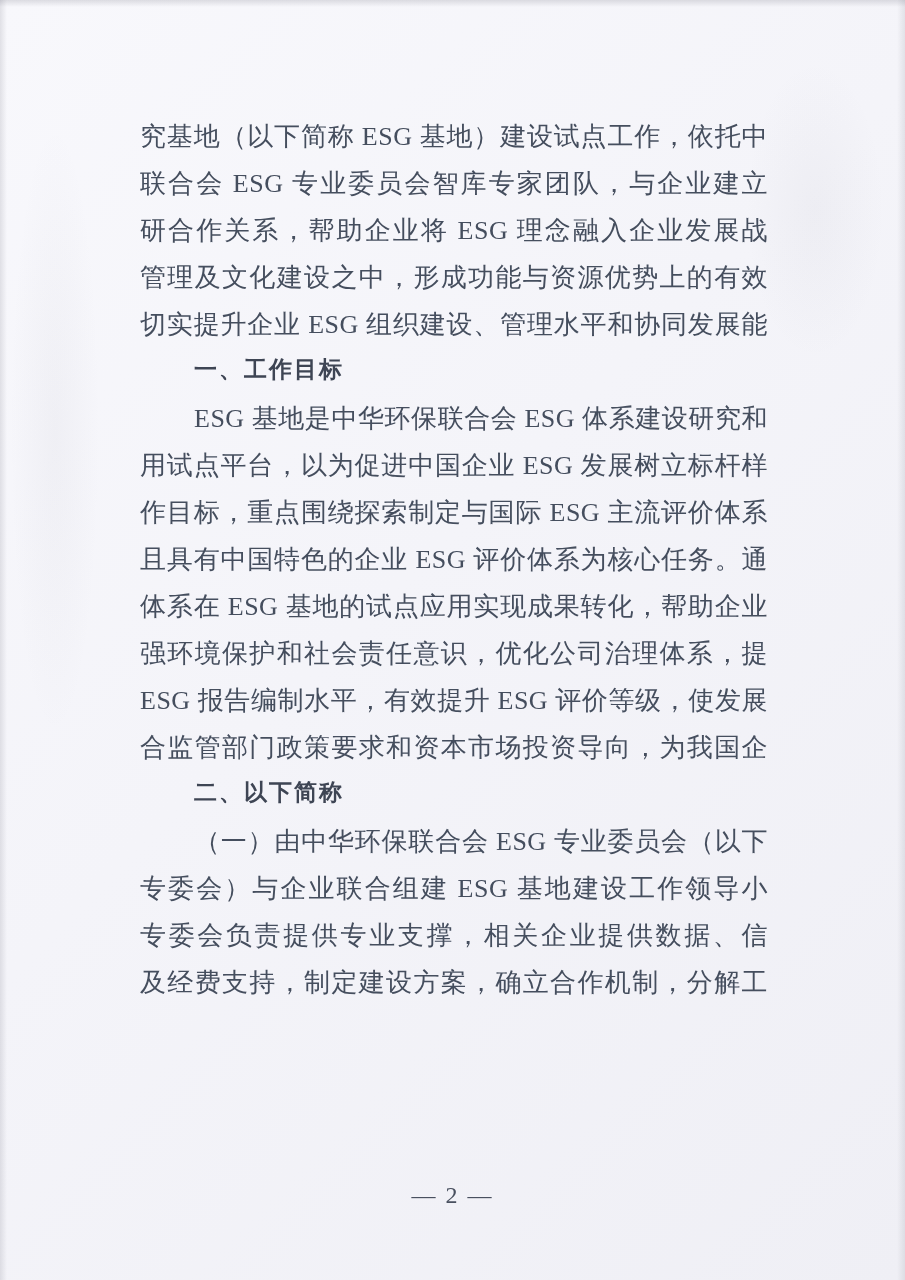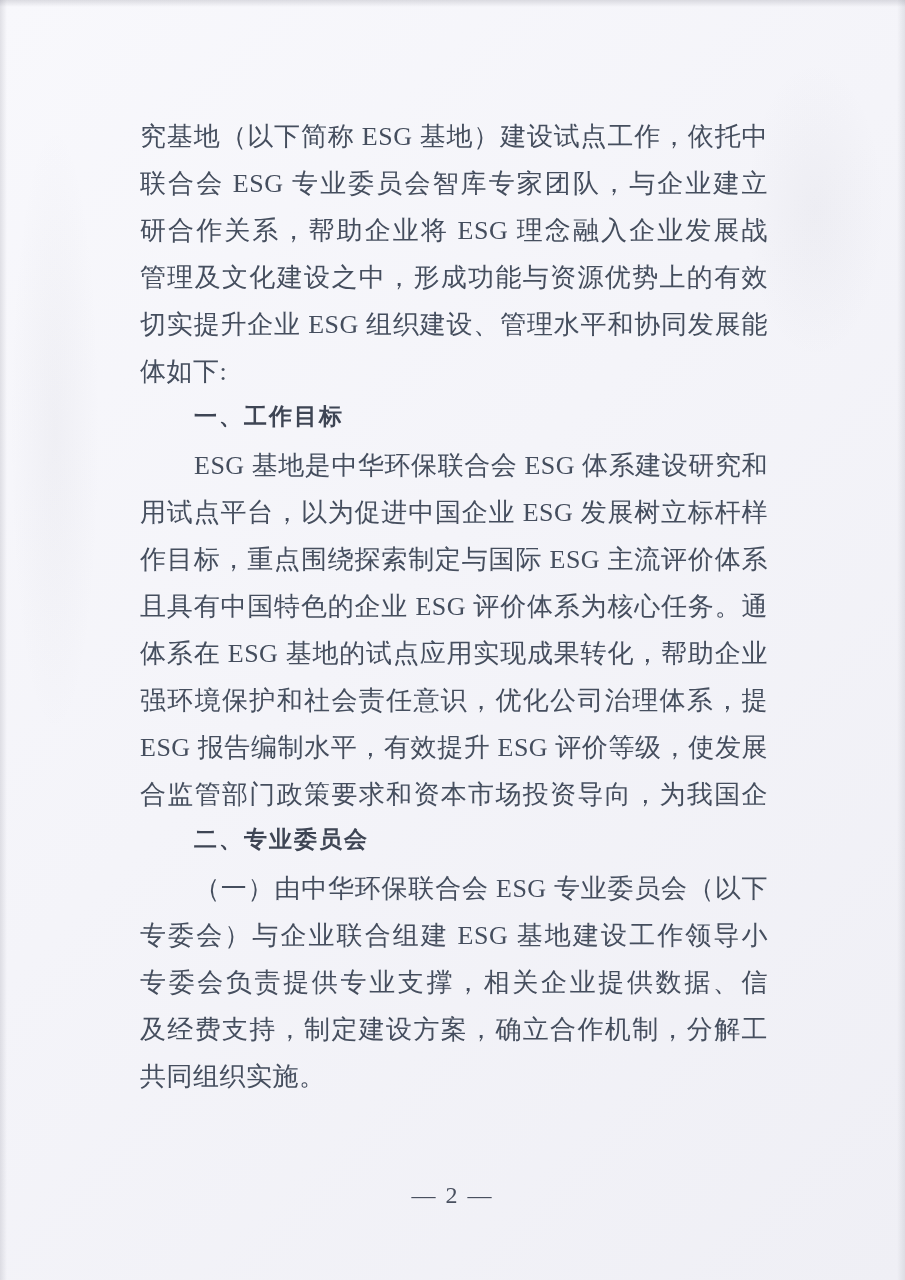--- a/index.html
+++ b/index.html
@@ -94,32 +94,30 @@
   <div class="edge-top"></div>
   <div class="edge-left"></div>
   <div class="edge-right"></div>
 
   <div class="text-block">
       <div class="line body-fill">究基地（以下简称 ESG 基地）建设试点工作，依托中华环保</div>
       <div class="line body-fill">联合会 ESG 专业委员会智库专家团队，与企业建立 ESG 产学</div>
       <div class="line body-fill">研合作关系，帮助企业将 ESG 理念融入企业发展战略、经营</div>
       <div class="line body-fill">管理及文化建设之中，形成功能与资源优势上的有效组合，</div>
       <div class="line body-fill">切实提升企业 ESG 组织建设、管理水平和协同发展能力。具</div>
-      <div class="line body-end">体如下:</div>
       <div class="line heading">一、工作目标</div>
       <div class="line body-fill-indent">ESG 基地是中华环保联合会 ESG 体系建设研究和实践应</div>
       <div class="line body-fill">用试点平台，以为促进中国企业 ESG 发展树立标杆样板为工</div>
       <div class="line body-fill">作目标，重点围绕探索制定与国际 ESG 主流评价体系相融合</div>
       <div class="line body-fill">且具有中国特色的企业 ESG 评价体系为核心任务。通过评价</div>
       <div class="line body-fill">体系在 ESG 基地的试点应用实现成果转化，帮助企业持续增</div>
       <div class="line body-fill">强环境保护和社会责任意识，优化公司治理体系，提高企业</div>
       <div class="line body-fill">ESG 报告编制水平，有效提升 ESG 评价等级，使发展更加符</div>
       <div class="line body-fill">合监管部门政策要求和资本市场投资导向，为我国企业 ESG</div>
-      <div class="line heading">二、专业委员会</div>
+      <div class="line heading">二、以下简称</div>
       <div class="line body-fill-indent">（一）由中华环保联合会 ESG 专业委员会（以下简称 ESG</div>
       <div class="line body-fill">专委会）与企业联合组建 ESG 基地建设工作领导小组，ESG</div>
       <div class="line body-fill">专委会负责提供专业支撑，相关企业提供数据、信息、人力</div>
       <div class="line body-fill">及经费支持，制定建设方案，确立合作机制，分解工作目标，</div>
-      <div class="line body-end">共同组织实施。</div>
     </div>
 
   <div class="footer">— 2 —</div>
 </div>
 
 </body></html>

